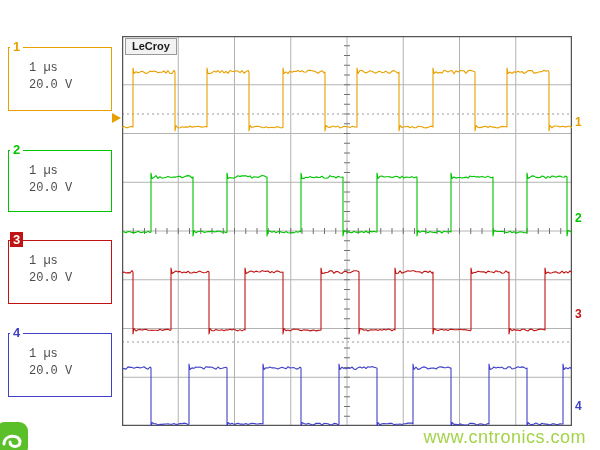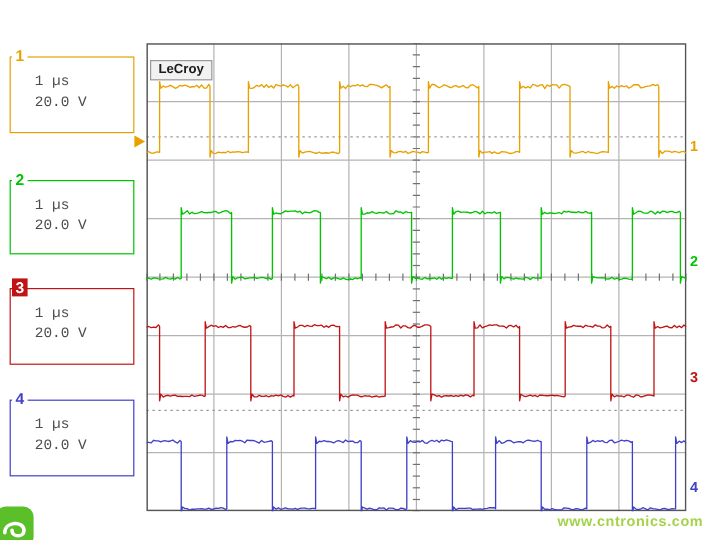--- a/index.html
+++ b/index.html
@@ -14,36 +14,36 @@
   #ch-box-2{top:240px;height:64px;}
   #ch-box-3{top:333px;height:64px;}
   .ch-num{position:absolute;top:-9px;left:1px;font-size:13px;font-weight:bold;background:#fff;padding:0 3px;line-height:15px;}
   .ch-line{font-family:Liberation Mono, monospace;font-size:12px;color:#4c4c4c;line-height:17px;white-space:pre;}
 
   
   #grid-wrap{position:absolute;left:122px;top:36px;width:450px;height:390px;}
   #scope-svg{position:absolute;left:0;top:0;width:450px;height:390px;display:block;}
 
   
-  #lecroy-badge{position:absolute;left:125px;top:50px;border:1px solid #999;background:#f2f2f2;color:#1a1a1a;
+  #lecroy-badge{position:absolute;left:125px;top:38px;border:1px solid #999;background:#f2f2f2;color:#1a1a1a;
     font-size:11px;font-weight:bold;padding:1px 6px;line-height:13px;}
 
   
   #trigger-marker{position:absolute;left:112px;top:113px;width:0;height:0;
     border-top:5px solid transparent;border-bottom:5px solid transparent;border-left:9px solid #E8A000;}
 
   
   .side-mark{position:absolute;left:575px;font-size:12px;font-weight:bold;line-height:13px;}
   #side-mark-0{top:116px;}
   #side-mark-1{top:212px;}
   #side-mark-2{top:308px;}
   #side-mark-3{top:400px;}
 
   
-  #watermark{position:absolute;right:14px;top:427px;font-size:12px;font-weight:bold;color:#a4d34a;letter-spacing:0.5px;}
+  #watermark{position:absolute;right:14px;top:427px;font-size:18px;font-weight:normal;color:#a4d34a;letter-spacing:0.5px;}
   #corner-logo{position:absolute;left:-6px;top:418px;width:38px;height:38px;}
 </style>
 </head>
 <body>
 
 <div id="stage">
 
   <div class="ch-box" id="ch-box-0" style="border-color: rgb(232, 160, 0);">
     <span class="ch-num" style="color: rgb(232, 160, 0);">1</span>
     <div class="ch-line">1 µs</div>

